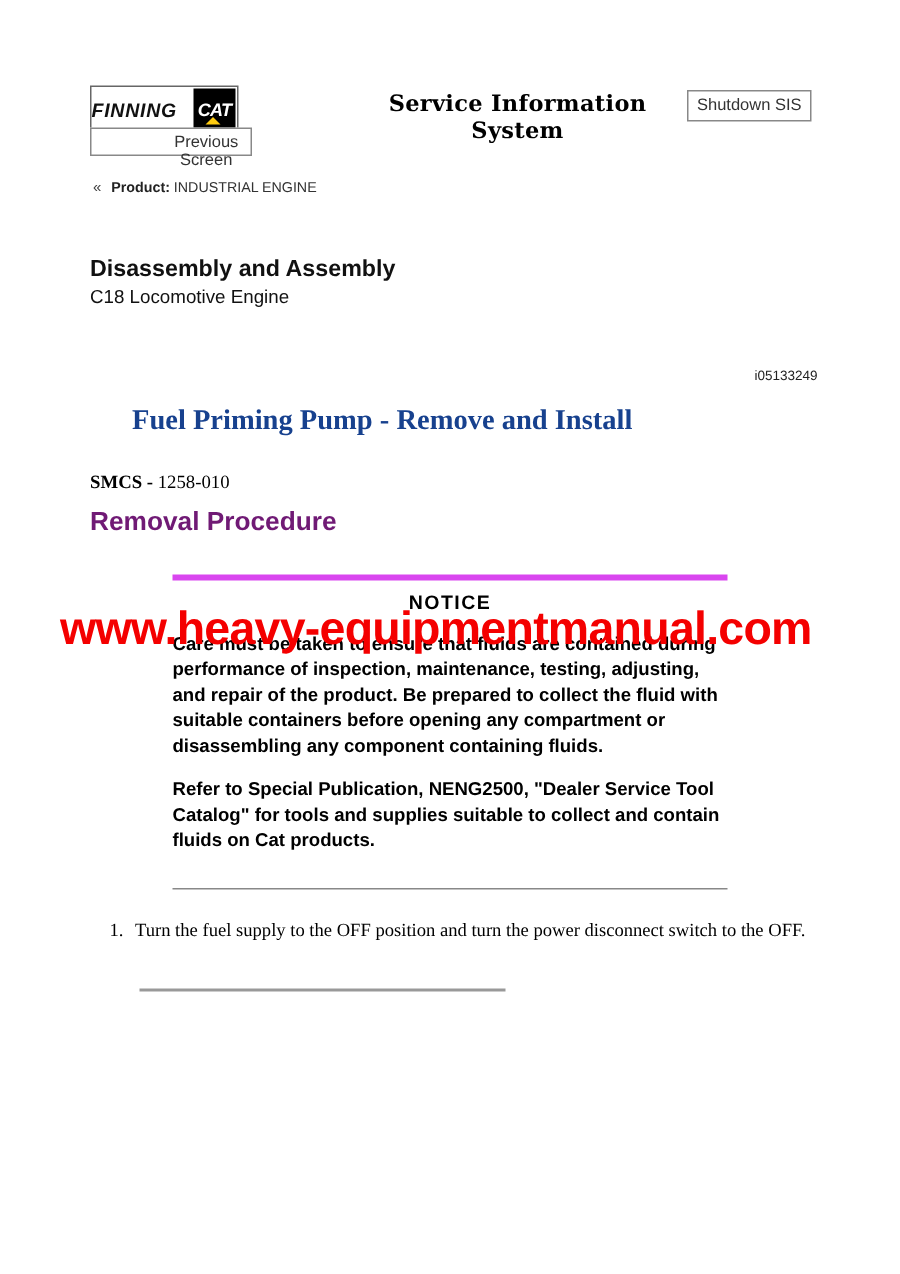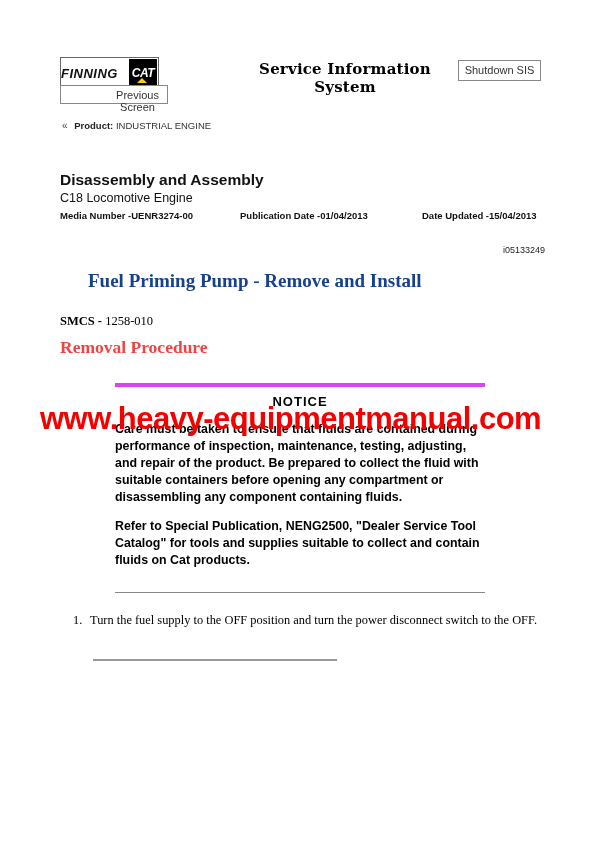--- a/index.html
+++ b/index.html
@@ -64,22 +64,22 @@
   .sect-title {
     position:absolute; left:60px; top:270px; font-family:"Liberation Serif",serif;
     font-weight:bold; font-size:19px; color:#17418e;margin-left:28px;
   }
   .smcs {
     position:absolute; left:60px; top:314px; font-family:"Liberation Serif",serif;
     font-size:12.5px; color:#000;
   }
   .smcs .lbl { font-weight:bold; }
   .proc-title {
-    position:absolute; left:60px; top:337px; font-family:Liberation Serif, serif;
-    font-weight:bold; font-size:17.5px; color:#ef4444;
+    position:absolute; left:60px; top:337px; font-family:Liberation Sans, sans-serif;
+    font-weight:bold; font-size:17.5px; color:#701a75;
   }
 
   
   .notice-box {
     position:absolute; left:115px; top:383px; width:370px; height:210px;
     border-top:4px solid #d946ef; border-bottom:1px solid #888;
     box-sizing:border-box; font-family:Liberation Sans, sans-serif;
   }
   .notice-title {
     text-align:center; font-weight:bold; font-size:13px; letter-spacing:1px;
@@ -133,25 +133,20 @@
     <div class="row">
       <span class="back-icon">«</span>
       <span class="lbl">Product:</span>
       <span>INDUSTRIAL ENGINE</span>
     </div>
   </div>
 
   <div class="doc-head">
     <div class="doc-title">Disassembly and Assembly</div>
     <div class="doc-sub">C18 Locomotive Engine</div>
-    <div class="media-row">
-      <span class="media-col1">Media Number -UENR3274-00</span>
-      <span class="media-col2">Publication Date -01/04/2013</span>
-      <span>Date Updated -15/04/2013</span>
-    </div>
   </div>
 
   <div class="doc-id">i05133249</div>
 
   <div class="sect-title">Fuel Priming Pump - Remove and Install</div>
 
   <div class="smcs">
     <span class="lbl">SMCS -</span>
     <span>1258-010</span>
   </div>

